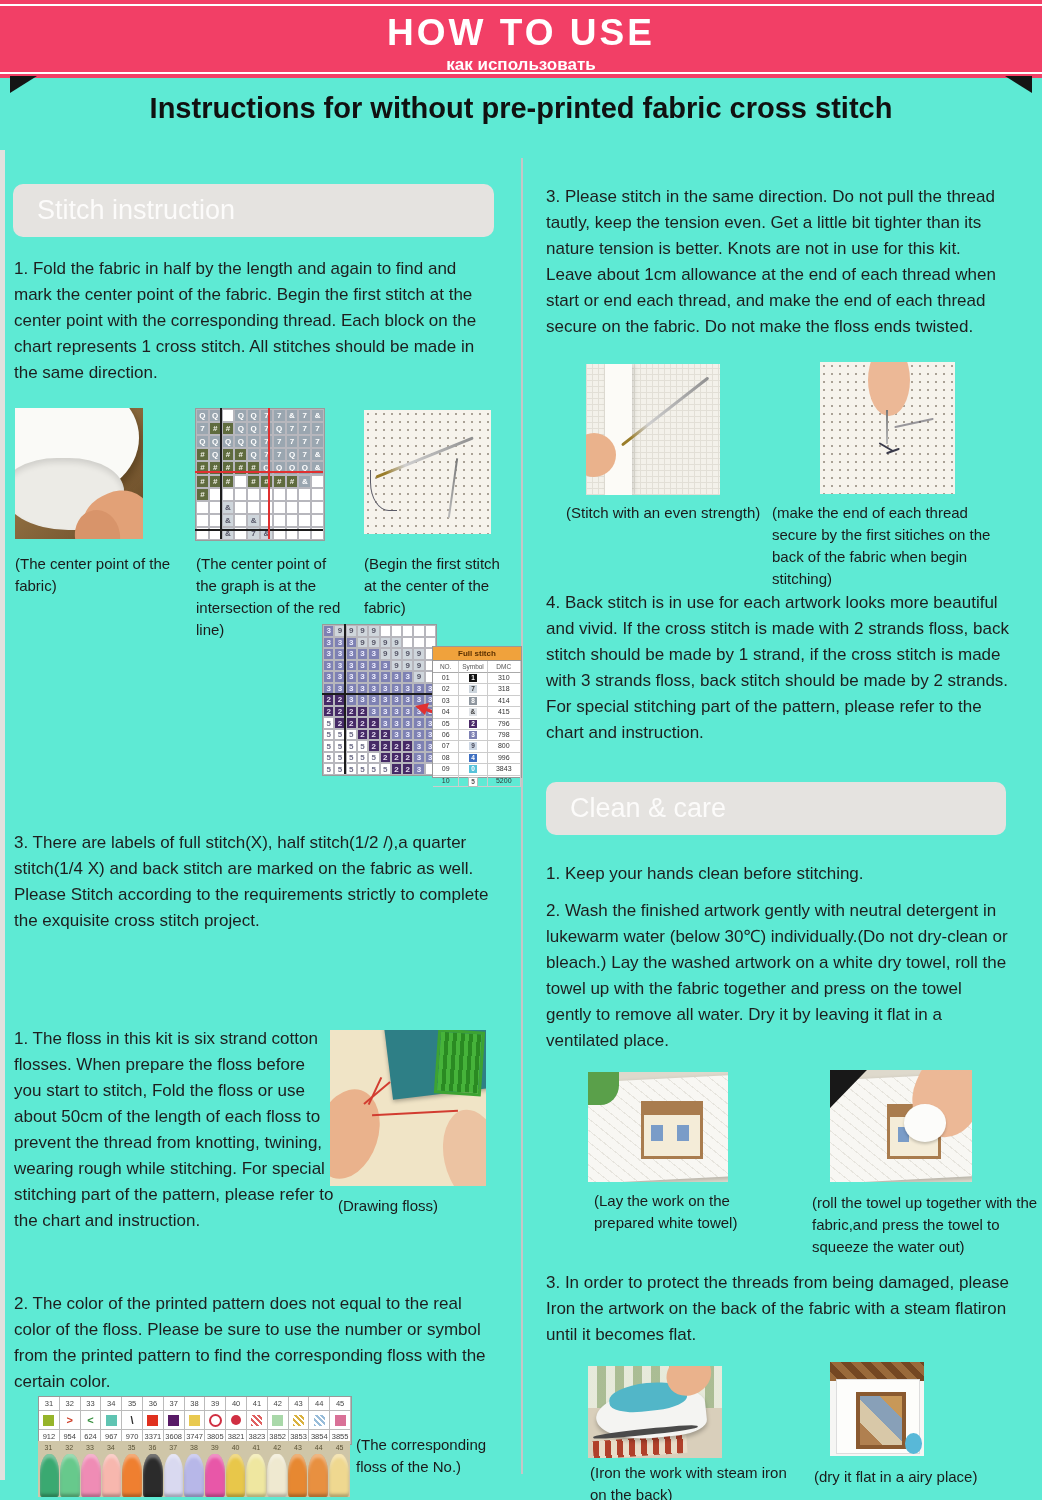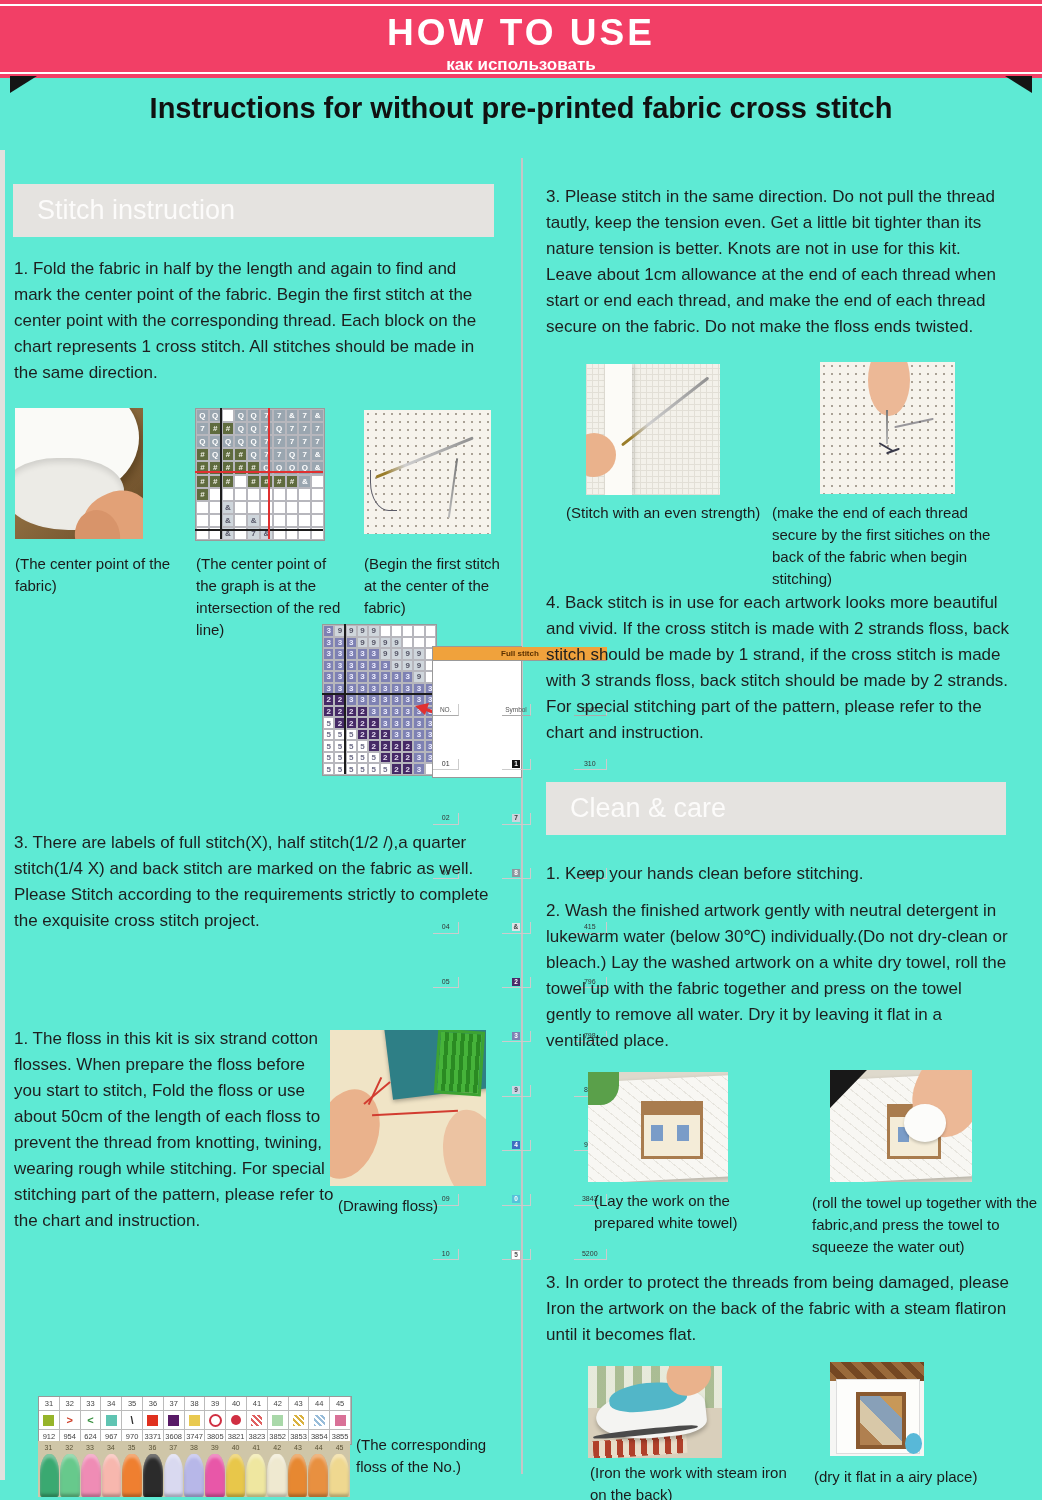--- a/index.html
+++ b/index.html
@@ -15,21 +15,21 @@
   .tri-l{left:10px;border-right:27px solid transparent;}
   .tri-r{right:10px;border-left:27px solid transparent;}
   .page-title{position:absolute;left:0;top:92px;width:1042px;margin:0;text-align:center;
               font-size:29px;font-weight:700;color:#111;}
   .divider{position:absolute;left:521px;top:158px;width:2px;height:1316px;background:#c6c6c6;}
   .scan-edge{position:absolute;left:0;top:150px;width:5px;height:1330px;background:#e3e1de;}
   
   .para{position:absolute;margin:0;font-size:17px;line-height:26px;color:#1e1e1e;}
   .caption{position:absolute;margin:0;font-size:15px;line-height:22px;color:#1b1b1b;}
   .secbar{position:absolute;height:53px;background:#e5e3e0;color:#fcfbfa;font-size:27px;
-          line-height:53px;padding-left:24px;box-sizing:border-box;font-weight:400;}
+          line-height:53px;padding-left:24px;box-sizing:border-box;font-weight:400;border-radius:10px;}
   
   .ph{position:absolute;overflow:hidden;background:#eee;}
   .abs{position:absolute;}
   
   .ph-fold{background:linear-gradient(135deg,#a8854f 0%,#7c5c34 70%,#5e431f 100%);}
   .fold-sheet{left:-18%;top:-22%;width:115%;height:92%;background:#fafaf7;
               border-radius:42% 58% 62% 38%;box-shadow:3px 6px 8px rgba(60,40,10,.45);}
   .fold-sheet2{left:-10%;top:38%;width:95%;height:55%;background:#ecebe6;
                border-radius:50% 50% 40% 60%;box-shadow:inset 0 4px 6px rgba(0,0,0,.12);}
   .finger1{right:-8%;bottom:-12%;width:55%;height:48%;background:#e2a177;border-radius:50% 50% 40% 60%;transform:rotate(-25deg);}
@@ -76,21 +76,21 @@
   .iron-body{left:6%;top:26%;width:82%;height:52%;background:#f4f4f2;border-radius:55% 42% 30% 58%;transform:rotate(-6deg);box-shadow:0 3px 4px rgba(0,0,0,.25);}
   .iron-top{left:16%;top:18%;width:58%;height:30%;background:#52b6c8;border-radius:50% 50% 40% 40%;transform:rotate(-6deg);}
   .iron-sole{left:4%;top:68%;width:78%;height:7%;background:#4a4a4a;border-radius:40%;transform:rotate(-6deg);}
   
   .ph-dry{background:#f6f6f4;}
   .dry-hanger{left:0;top:0;width:100%;height:20%;background:repeating-linear-gradient(45deg,#9a6a3a 0 7px,#744722 7px 14px);}
   .dry-cloth{left:6%;top:18%;width:88%;height:78%;background:#fdfdfb;border:1px solid #ddd;}
   .dry-pic{left:28%;top:32%;width:44%;height:52%;border:4px solid #8a5a30;
            background:linear-gradient(45deg,#b08050 25%,#d8c8a8 25% 50%,#88a0b8 50% 75%,#c89858 75%);}
   
-  .legend{position:absolute;display:grid;grid-template-columns:30% 32% 38%;background:#fff;border:1px solid #999;font-size:7px;color:#333;gap:43px;}
+  .legend{position:absolute;display:grid;grid-template-columns:30% 32% 38%;background:#fff;border:1px solid #999;font-size:7px;color:#333;}
   .lg-t{grid-column:1/-1;background:#f0a23c;color:#5a3000;font-weight:700;text-align:center;font-size:8px;line-height:13px;border-bottom:1px solid #999;}
   .lg-h{border-bottom:1px solid #aaa;border-right:1px solid #ccc;text-align:center;line-height:11px;font-size:6.5px;color:#555;}
   .lg-c{border-bottom:1px solid #ccc;border-right:1px solid #ccc;text-align:center;line-height:10.4px;height:10.4px;}
   .lsym{display:inline-block;width:8px;height:8px;line-height:8px;font-size:6.5px;font-weight:700;margin-top:1px;}
   .ls0{background:#131313;color:#fff}.ls1{background:#ccd5dd;color:#333}.ls2{background:#8e969e;color:#fff}
   .ls3{background:#e0e4e8;color:#444}.ls4{background:#4b2a68;color:#fff}.ls5{background:#7e81b3;color:#fff}
   .ls6{background:#cbd6e4;color:#445}.ls7{background:#3e6fc1;color:#fff}.ls8{background:#56c2da;color:#fff}
   .ls9{background:#fff;color:#555;border:0.5px solid #bbb}
   
   .fchart{position:absolute;display:grid;grid-template-columns:repeat(15,1fr);border:1px solid #999;background:#fff;}
@@ -438,20 +438,21 @@
     <div class="abs floss-mat"></div>
     <div class="abs floss-frame"></div>
     <div class="abs skin" style="left:-14px;top:58px;width:62px;height:92px;transform:rotate(18deg);"></div>
     <div class="abs skin" style="right:-16px;bottom:-18px;width:58px;height:95px;transform:rotate(-12deg);background:#ecc3a2;"></div>
     <div class="abs floss-thread" style="left:42px;top:82px;width:86px;transform:rotate(-3deg);"></div>
     <div class="abs floss-thread" style="left:30px;top:62px;width:34px;transform:rotate(-40deg);"></div>
     <div class="abs floss-thread" style="left:30px;top:60px;width:30px;transform:rotate(-65deg);"></div>
   </div>
   <p class="caption" style="left:338px;top:1195px;width:150px;text-align:left;">(Drawing floss)</p>
 
+  <p class="para" style="left:14px;top:1291px;width:483px;">2. The color of the printed pattern does not equal to the real color of the floss. Please be sure to use the number or symbol from the printed pattern to find the corresponding floss with the certain color.</p>
 
   <div class="fchart" style="left:38px;top:1396px;width:312px;">
       <div class="fnum">31</div>
       <div class="fnum">32</div>
       <div class="fnum">33</div>
       <div class="fnum">34</div>
       <div class="fnum">35</div>
       <div class="fnum">36</div>
       <div class="fnum">37</div>
       <div class="fnum">38</div>

